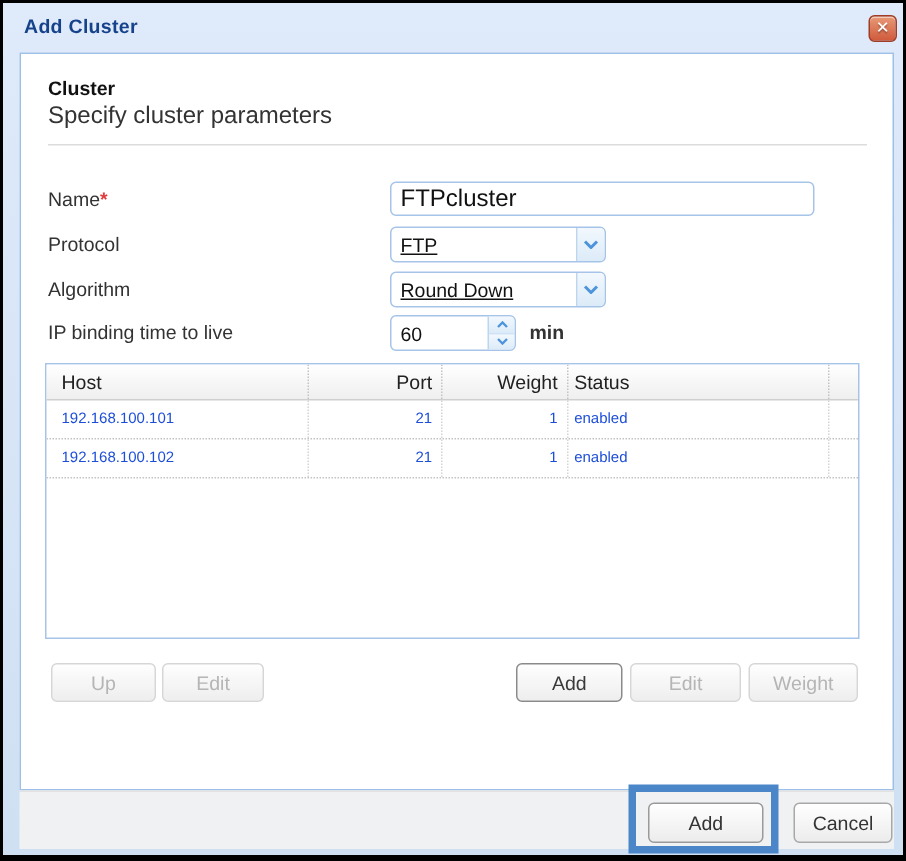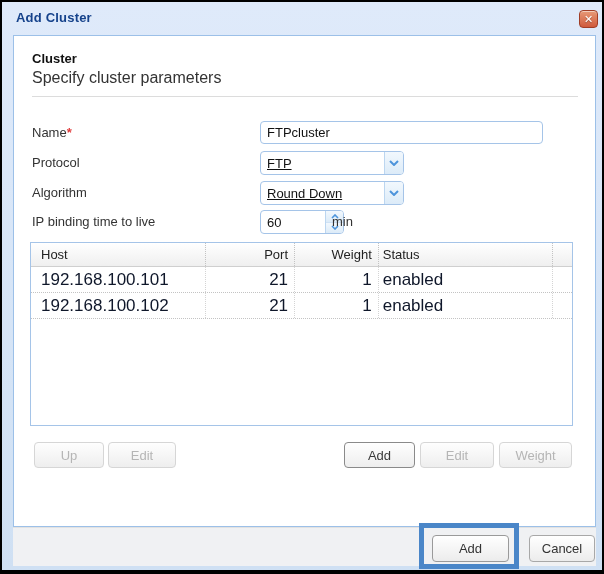--- a/index.html
+++ b/index.html
@@ -33,21 +33,21 @@
   }
   .sec-title { position:absolute; left:30px; top:49px; font-size:13px; font-weight:bold; color:#111; }
   .sec-sub   { position:absolute; left:30px; top:67px; font-size:16px; color:#333; }
   .divider   { position:absolute; left:30px; top:94px; width:546px; height:1px; background:#dcdcdc; }
 
   .f-label { position:absolute; left:30px; font-size:13px; color:#333; line-height:24px; }
   .req { color:#e03b3b; font-weight:bold; }
 
   .text-input {
     position:absolute; left:258px; height:23px; border:1px solid #a5c4e8; border-radius:4px;
-    font-family:inherit; font-size:13px; color:#111; padding:0 6px; outline:none; background:#fff;
+    font-family:inherit; font-size:16px; color:#111; padding:0 6px; outline:none; background:#fff;
   }
   .combo {
     position:absolute; left:258px; width:144px; height:24px; border:1px solid #a5c4e8;
     border-radius:4px; background:#fff; display:flex; align-items:center; cursor:pointer; overflow:hidden;
   }
   .combo .val { flex:1; font-size:13px; color:#111; padding-left:6px;text-decoration:underline; }
   .combo .trigger {
     width:19px; height:100%; display:flex; align-items:center; justify-content:center;
     background:linear-gradient(#f2f8fd,#dcebf8); border-left:1px solid #bcd6f0;
   }
@@ -58,37 +58,37 @@
   .spinner input {
     flex:1; min-width:0; border:none; outline:none; font-family:inherit; font-size:13px;
     color:#111; padding:0 6px; background:transparent;
   }
   .spin-trigs { width:18px; display:flex; flex-direction:column; border-left:1px solid #bcd6f0; }
   .spin-trigs .trig {
     flex:1; display:flex; align-items:center; justify-content:center;
     background:linear-gradient(#f2f8fd,#dcebf8); cursor:pointer;
   }
   .spin-trigs .trig + .trig { border-top:1px solid #cfe1f4; }
-  .unit-label { position:absolute; left:330px; top:208px; line-height:24px; font-size:13px; color:#333; }
+  .unit-label { position:absolute; left:351px; top:208px; line-height:24px; font-size:13px; color:#333;font-weight:bold; }
 
   .grid {
     position:absolute; left:28px; top:240px; width:543px; height:184px;
     border:1px solid #a5c4e8; background:#fff; overflow:hidden;
   }
   .grid-header {
     display:flex; height:24px; background:linear-gradient(#ffffff,#efefef);
     border-bottom:1px solid #cfcfcf;
   }
   .gh-cell {
     font-size:13px; color:#222; line-height:23px; border-right:1px dotted #c3c3c3;
     white-space:nowrap; overflow:hidden; cursor:pointer;
   }
   .grid-row { display:flex; height:26px; border-bottom:1px dotted #c3c3c3; cursor:pointer; }
   .gr-cell {
-    font-size:17px; color:#0f172a; line-height:25px; border-right:1px dotted #d4d4d4;
+    font-size:10px; color:#1d4ed8; line-height:25px; border-right:1px dotted #d4d4d4;
     white-space:nowrap; overflow:hidden;
   }
   .c-host   { width:176px; padding-left:10px; text-align:left; }
   .c-port   { width:89px;  padding-right:6px; text-align:right; }
   .c-weight { width:84px;  padding-right:6px; text-align:right; }
   .c-status { width:175px; padding-left:4px;  text-align:left; }
   .c-fill   { width:19px; border-right:none; }
   .gr-cell.c-status { border-right:1px dotted #d4d4d4; }
 
   .btn {

